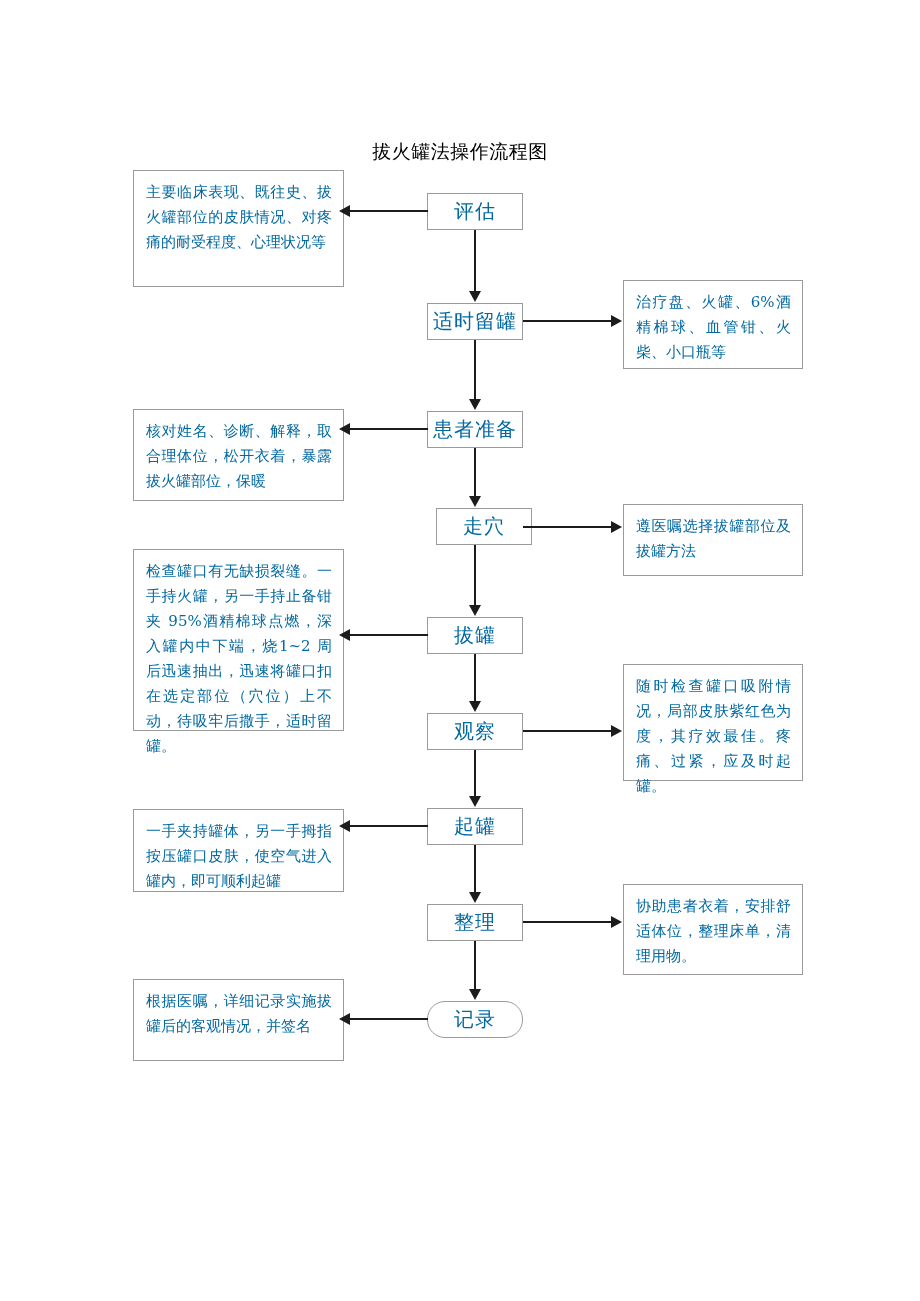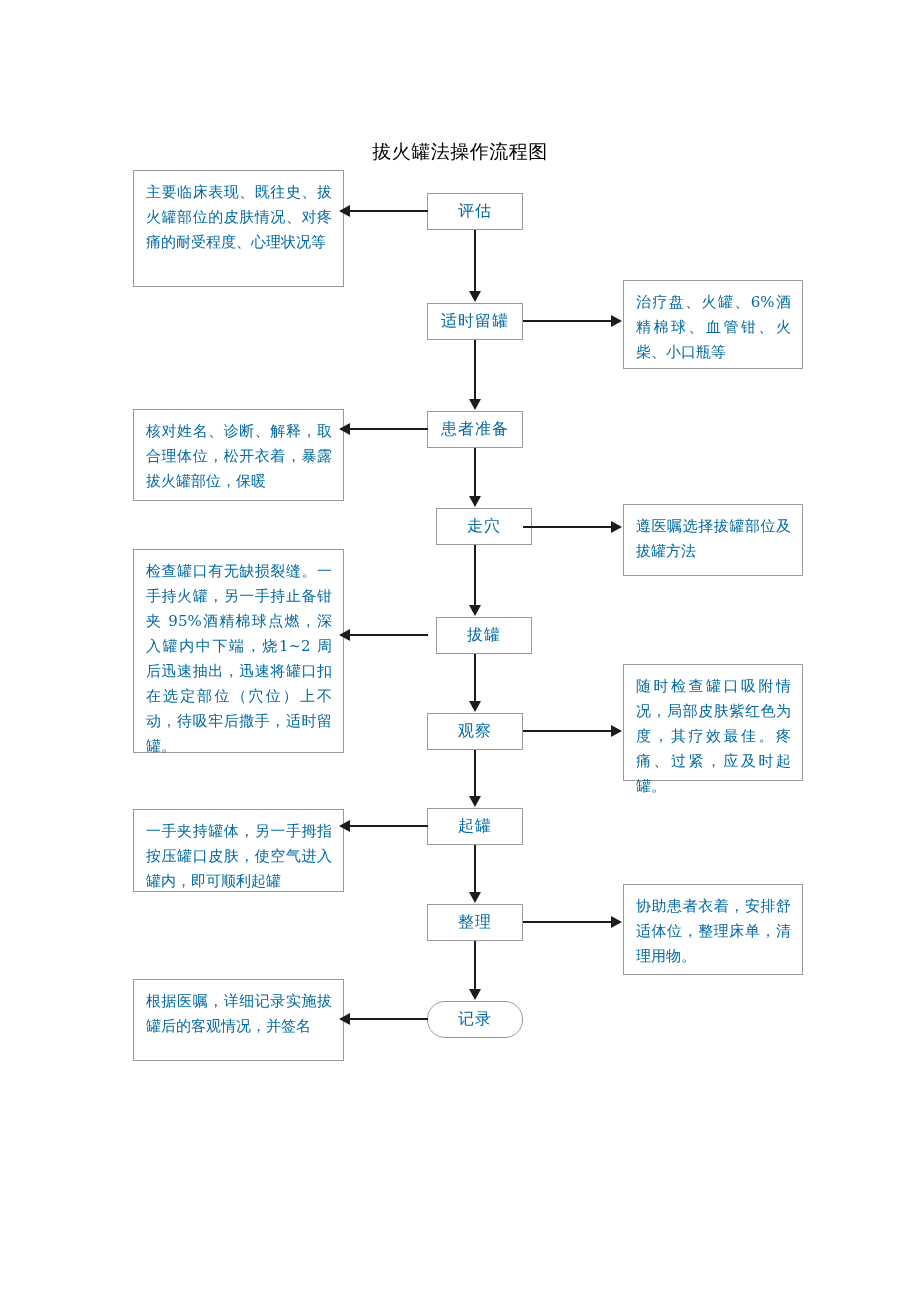--- a/index.html
+++ b/index.html
@@ -37,21 +37,21 @@
     box-sizing: border-box;
     border: 1px solid #9a9a9a;
     background: #ffffff;
     color: #0369a1;
     font-family: "DejaVu Serif", "Liberation Serif", serif;
   }
   .step {
     display: flex;
     align-items: center;
     justify-content: center;
-    font-size: 16px;
+    font-size: 20px;
     letter-spacing: 1px;
   }
   .note {
     padding: 9px 11px 8px 12px;
     font-size: 15px;
     line-height: 25px;
     letter-spacing: 0px;
     text-align: justify;
     text-justify: inter-ideograph;
   }
@@ -96,21 +96,21 @@
   <div class="title">拔火罐法操作流程图</div>
 
   <div class="box note" style="left:133px; top:170px; width:211px; height:117px;">
     <span class="note-inner">主要临床表现、既往史、拔火罐部位的皮肤情况、对疼痛的耐受程度、心理状况等</span>
   </div>
 
   <div class="box note" style="left:133px; top:409px; width:211px; height:92px;">
     <span class="note-inner">核对姓名、诊断、解释，取合理体位，松开衣着，暴露拔火罐部位，保暖</span>
   </div>
 
-  <div class="box note" style="left:133px; top:549px; width:211px; height:204px;">
+  <div class="box note" style="left:133px; top:549px; width:211px; height:182px;">
     <span class="note-inner">检查罐口有无缺损裂缝。一手持火罐，另一手持止备钳夹 95%酒精棉球点燃，深入罐内中下端，烧1~2 周后迅速抽出，迅速将罐口扣在选定部位（穴位）上不动，待吸牢后撒手，适时留罐。</span>
   </div>
 
   <div class="box note" style="left:133px; top:809px; width:211px; height:83px;">
     <span class="note-inner">一手夹持罐体，另一手拇指按压罐口皮肤，使空气进入罐内，即可顺利起罐</span>
   </div>
 
   <div class="box note" style="left:133px; top:979px; width:211px; height:82px;">
     <span class="note-inner">根据医嘱，详细记录实施拔罐后的客观情况，并签名</span>
   </div>
@@ -140,21 +140,21 @@
   </div>
 
   <div class="box step" style="left:427px; top:411px; width:96px; height:37px;">
     <span>患者准备</span>
   </div>
 
   <div class="box step" style="left:427px; top:508px; width:96px; height:37px;margin-left:9px;">
     <span>走穴</span>
   </div>
 
-  <div class="box step" style="left:427px; top:617px; width:96px; height:37px;margin-left:9px;">
+  <div class="box step" style="left:427px; top:617px; width:96px; height:37px;">
     <span>拔罐</span>
   </div>
 
   <div class="box step" style="left:427px; top:713px; width:96px; height:37px;">
     <span>观察</span>
   </div>
 
   <div class="box step" style="left:427px; top:808px; width:96px; height:37px;">
     <span>起罐</span>
   </div>

